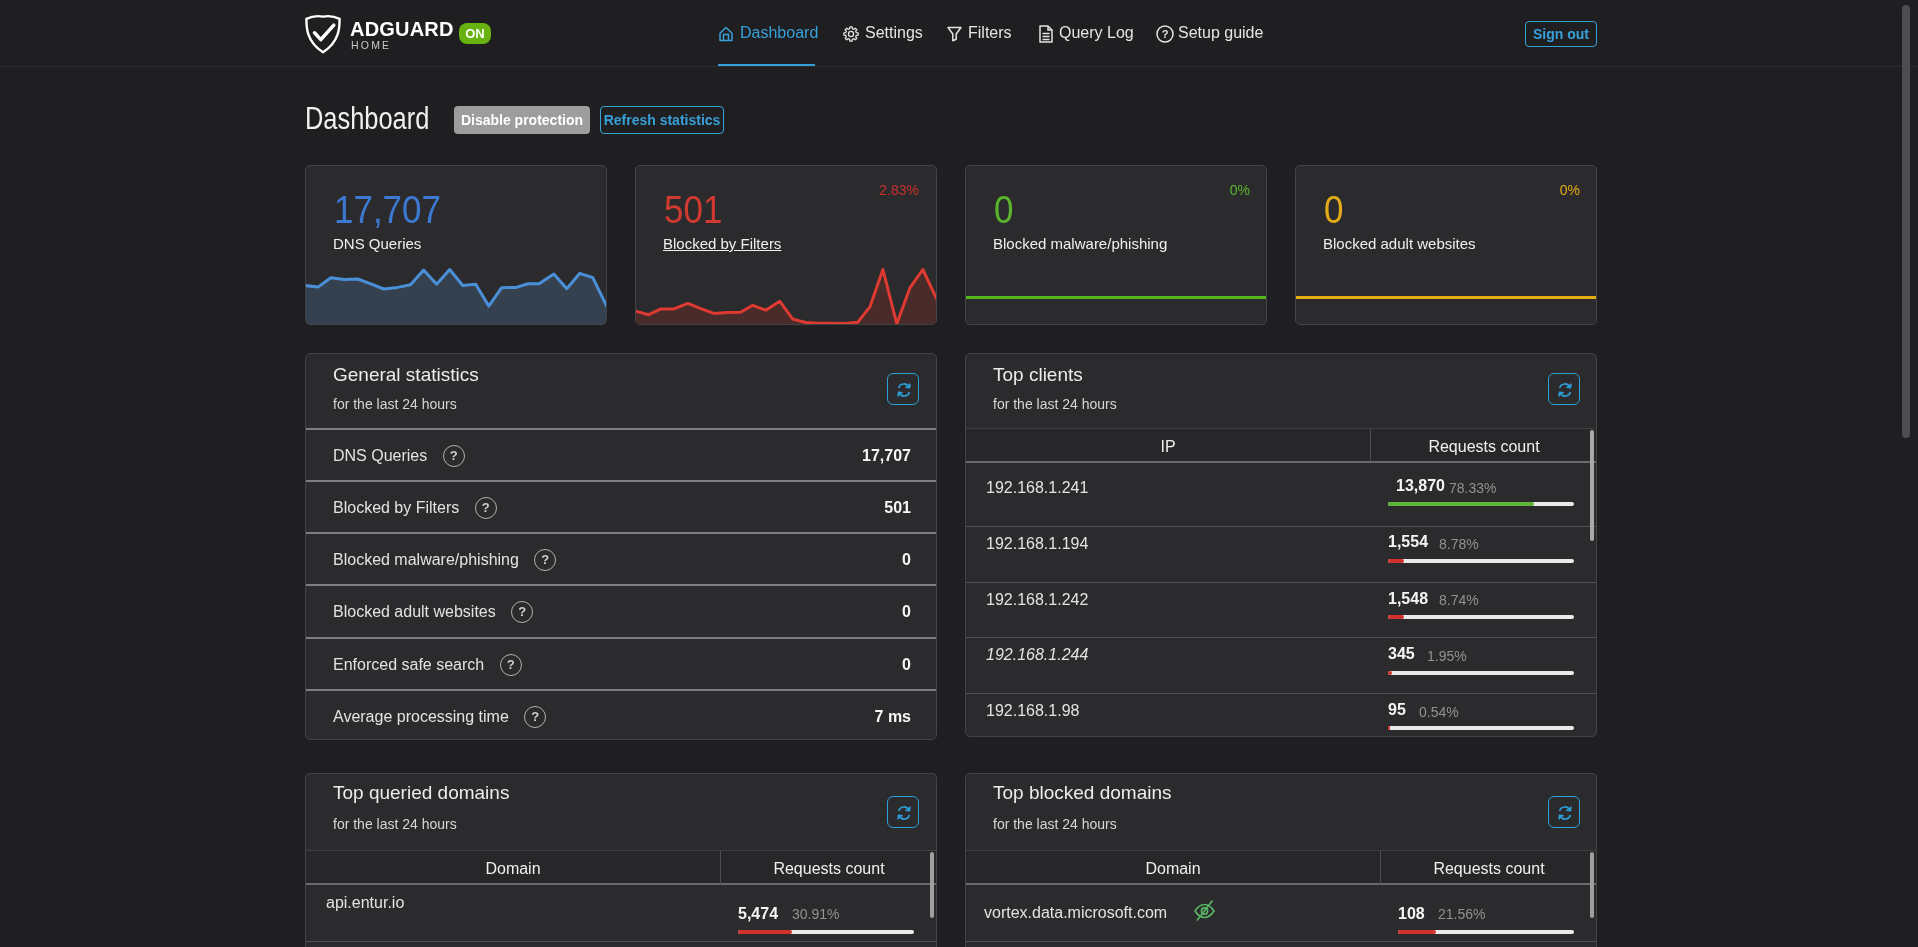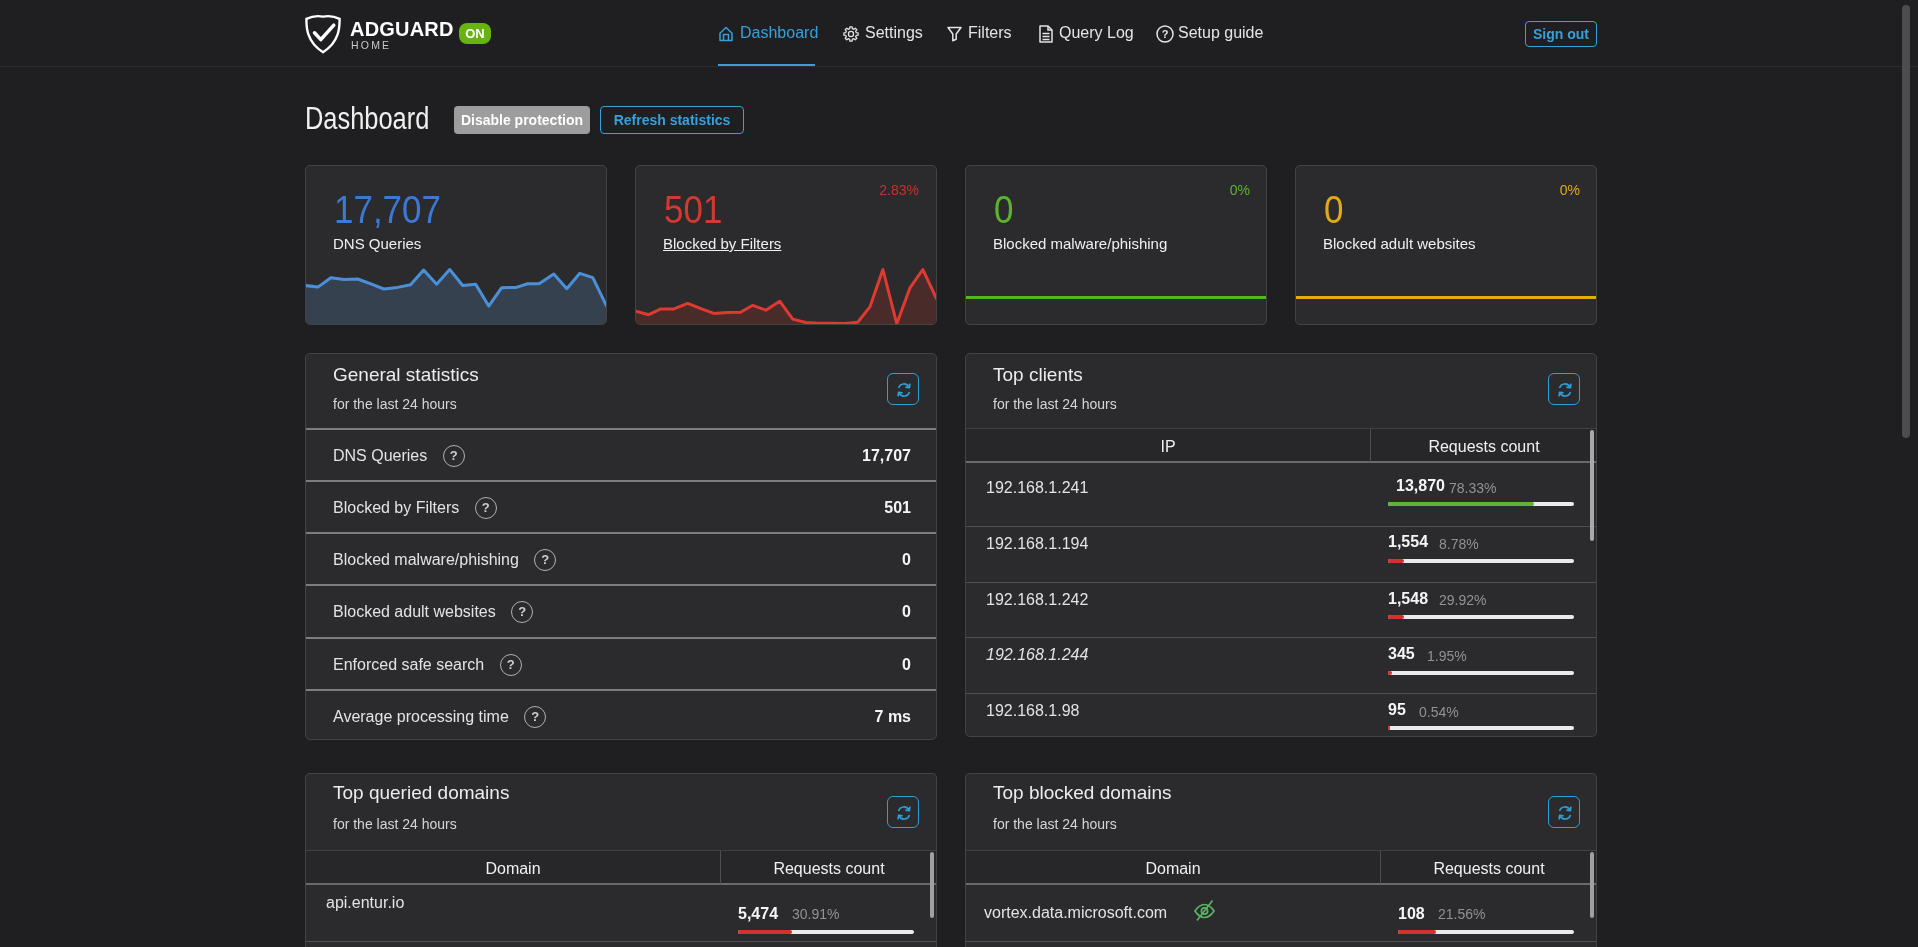--- a/index.html
+++ b/index.html
@@ -74,21 +74,21 @@
   <svg class="abs" style="left:1156px;top:25px" width="18" height="18" viewBox="0 0 18 18" fill="none">
       <circle cx="9" cy="9" r="8" stroke="#e4e4e4" stroke-width="1.5"></circle>
       <text x="9" y="13" font-size="11" font-weight="bold" fill="#e4e4e4" text-anchor="middle" font-family="Liberation Sans">?</text>
     </svg>
   <div class="navtxt" style="left:1178px;">Setup guide</div>
 
   <div class="abs" style="left:1525px;top:21px;width:72px;height:26px;border:1px solid #38a0d9;border-radius:4px;color:#38a0d9;font-size:14px;font-weight:600;text-align:center;line-height:24px;">Sign out</div>
 
   <div class="abs" style="left:305px;top:101px;font-size:31px;color:#f0f0f0;transform:scaleX(0.82);transform-origin:0 0;">Dashboard</div>
   <div class="abs" style="left:454px;top:106px;width:136px;height:28px;background:#9d9d9d;border-radius:4px;color:#fff;font-size:14px;font-weight:bold;text-align:center;line-height:28px;">Disable protection</div>
-  <div class="abs" style="left:600px;top:106px;width:144px;height:28px;border:1px solid #38a0d9;border-radius:4px;color:#38a0d9;font-size:14px;font-weight:bold;text-align:center;line-height:26px;">Refresh statistics</div>
+  <div class="abs" style="left:600px;top:106px;width:124px;height:28px;border:1px solid #38a0d9;border-radius:4px;color:#38a0d9;font-size:14px;font-weight:bold;text-align:center;line-height:26px;">Refresh statistics</div>
 
   <div class="card" style="left:305px;top:165px;width:302px;height:160px;">
     <svg style="position:absolute;left:-1px;bottom:-1px" width="302" height="160" viewBox="0 0 302 160">
       <polygon fill="#36414f" points="0,120.5 12.9,122.1 25.9,112.7 38.9,114.6 52.7,114 66.6,119.2 78.8,124 92.6,122.4 105.6,119.7 118.6,105 131.6,119.2 144.7,104.5 157.7,120.5 170.7,119.2 183.7,141.1 196.7,122.7 211.4,122.4 222.7,118.8 234.1,118.8 248.8,109.1 261.8,123.7 274.8,108.3 287.8,112.7 302,141.9 302,160 0,160"></polygon>
       <polyline fill="none" stroke="#4a90d9" stroke-width="3" stroke-linejoin="round" points="0,120.5 12.9,122.1 25.9,112.7 38.9,114.6 52.7,114 66.6,119.2 78.8,124 92.6,122.4 105.6,119.7 118.6,105 131.6,119.2 144.7,104.5 157.7,120.5 170.7,119.2 183.7,141.1 196.7,122.7 211.4,122.4 222.7,118.8 234.1,118.8 248.8,109.1 261.8,123.7 274.8,108.3 287.8,112.7 302,141.9"></polyline>
     </svg>
     <div class="bignum" style="color:#3b79d3;">17,707</div>
     <div class="cardlbl">DNS Queries</div>
   </div>
 
@@ -179,21 +179,21 @@
     <div class="divline" style="top:171.5px;"></div>
     <div class="ip" style="left:20px;top:181px;">192.168.1.194</div>
     <div class="num" style="left:422px;top:179px;">1,554</div>
     <div class="pcg" style="left:473px;top:182px;">8.78%</div>
     <div class="track" style="left:422px;top:205px;">
         <div class="fill" style="width:16px;background:#d2322d;"></div>
       </div>
     <div class="divline" style="top:227.5px;"></div>
     <div class="ip" style="left:20px;top:236.5px;">192.168.1.242</div>
     <div class="num" style="left:422px;top:235.5px;">1,548</div>
-    <div class="pcg" style="left:473px;top:238px;">29.92%</div>
+    <div class="pcg" style="left:473px;top:238px;">8.74%</div>
     <div class="track" style="left:422px;top:261px;">
         <div class="fill" style="width:16px;background:#d2322d;"></div>
       </div>
     <div class="divline" style="top:283px;"></div>
     <div class="ip" style="left:20px;top:292px;font-style:italic;">192.168.1.244</div>
     <div class="num" style="left:422px;top:291px;">345</div>
     <div class="pcg" style="left:461px;top:293.5px;">1.95%</div>
     <div class="track" style="left:422px;top:316.5px;">
         <div class="fill" style="width:4px;background:#d2322d;"></div>
       </div>

